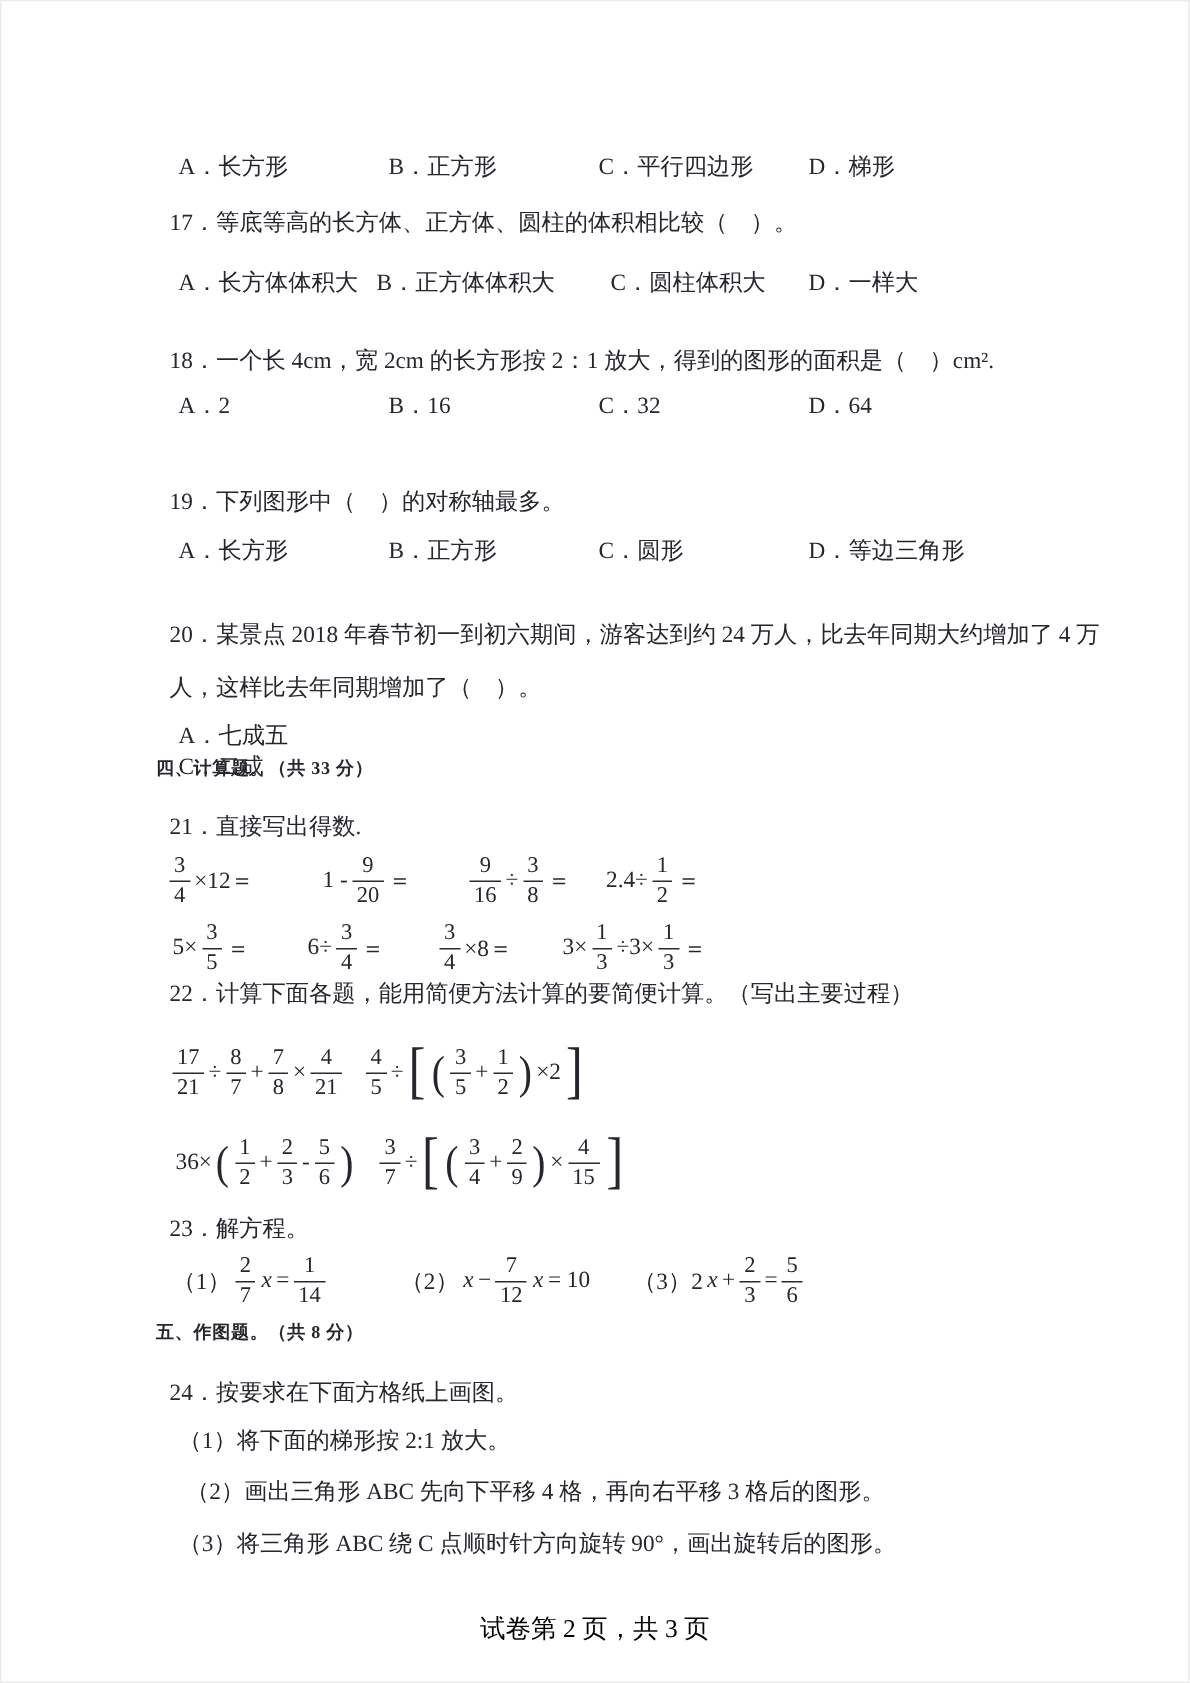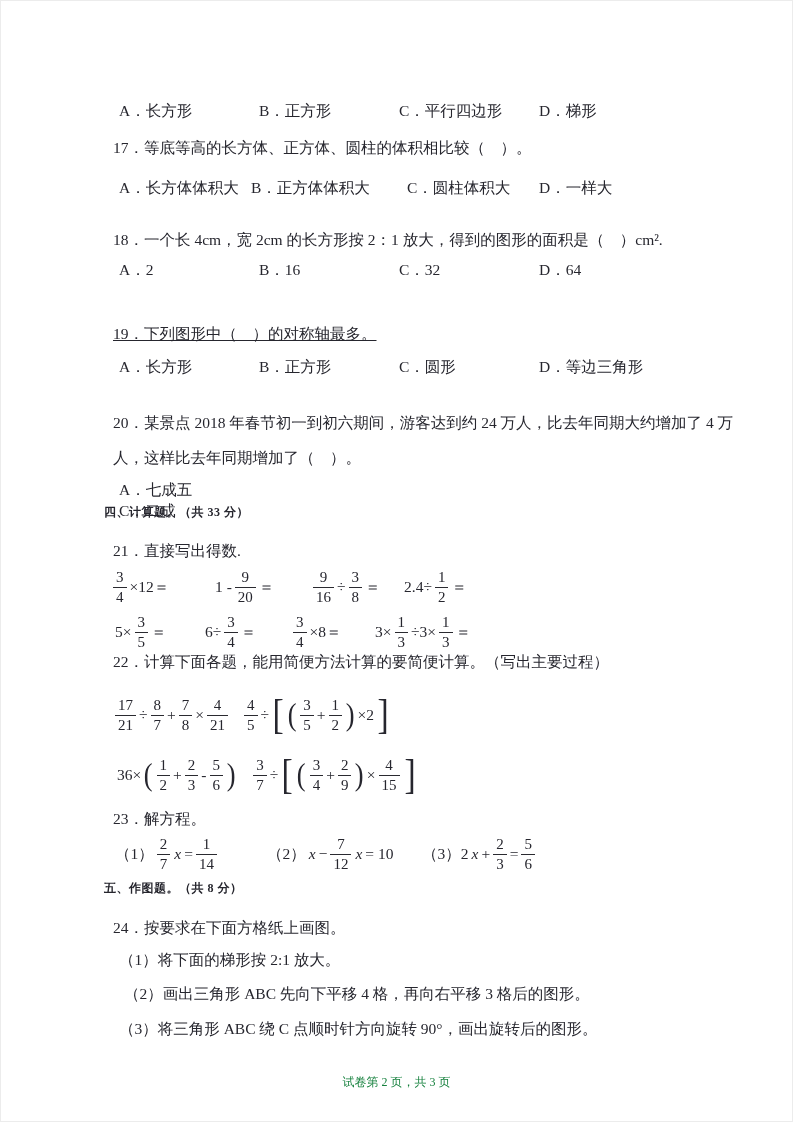--- a/index.html
+++ b/index.html
@@ -27,21 +27,21 @@
   .b1{font-size:31px;line-height:0.75;font-weight:400;margin:0 1px;transform:scaleX(0.85);}
   .b2{font-size:42px;line-height:0.7;font-weight:300;margin:0 1px;transform:scaleX(0.8);}
   .it{font-style:italic;margin:0 2px;font-size:15.5px;}
   .run{margin:0 1px;text-align:right;}
   
   #q21r1{left:110px;} #q21r1 .expr:nth-child(1){width:103px;} #q21r1 .expr:nth-child(2){width:97px;} #q21r1 .expr:nth-child(3){width:92px;}
   #q21r2{left:113px;} #q21r2 .expr:nth-child(1){width:90px;}  #q21r2 .expr:nth-child(2){width:87px;}  #q21r2 .expr:nth-child(3){width:83px;}
   #q22r1{left:112px;} #q22r1 .expr:nth-child(1){min-width:100px;margin-right:12px;}
   #q22r2{left:115px;} #q22r2 .expr:nth-child(1){min-width:98px;margin-right:14px;}
   #q23row{left:113px;} #q23row .expr:nth-child(1){width:152px;} #q23row .expr:nth-child(2){width:155px;}
-  .footer{position:absolute;left:0;width:100%;text-align:center;top:1073px;font-size:12px;color:#15803d;}
+  .footer{position:absolute;left:0;width:100%;text-align:center;top:1073px;font-size:17px;color:#000000;}
 </style>
 </head>
 <body>
 
 <div class="page">
 
   <div class="line opts opts4" style="top:100px;">
     <span>A．长方形</span>
     <span>B．正方形</span>
     <span>C．平行四边形</span>
@@ -57,21 +57,21 @@
   </div>
 
   <div class="line" style="top:229px;">18．一个长 4cm，宽 2cm 的长方形按 2：1 放大，得到的图形的面积是（　）cm².</div>
   <div class="line opts opts4" style="top:259px;">
     <span>A．2</span>
     <span>B．16</span>
     <span>C．32</span>
     <span>D．64</span>
   </div>
 
-  <div class="line" style="top:323px;text-decoration:underline;">19．下列图形中（　）的对称轴最多。</div>
+  <div class="line" style="top:323px;">19．下列图形中（　）的对称轴最多。</div>
   <div class="line opts opts4" style="top:356px;">
     <span>A．长方形</span>
     <span>B．正方形</span>
     <span>C．圆形</span>
     <span>D．等边三角形</span>
   </div>
 
   <div class="line" style="top:412px;">20．某景点 2018 年春节初一到初六期间，游客达到约 24 万人，比去年同期大约增加了 4 万</div>
   <div class="line" style="top:447px;">人，这样比去年同期增加了（　）。</div>
   <div class="line opts opts20" style="top:479px;flex-direction:column;">

